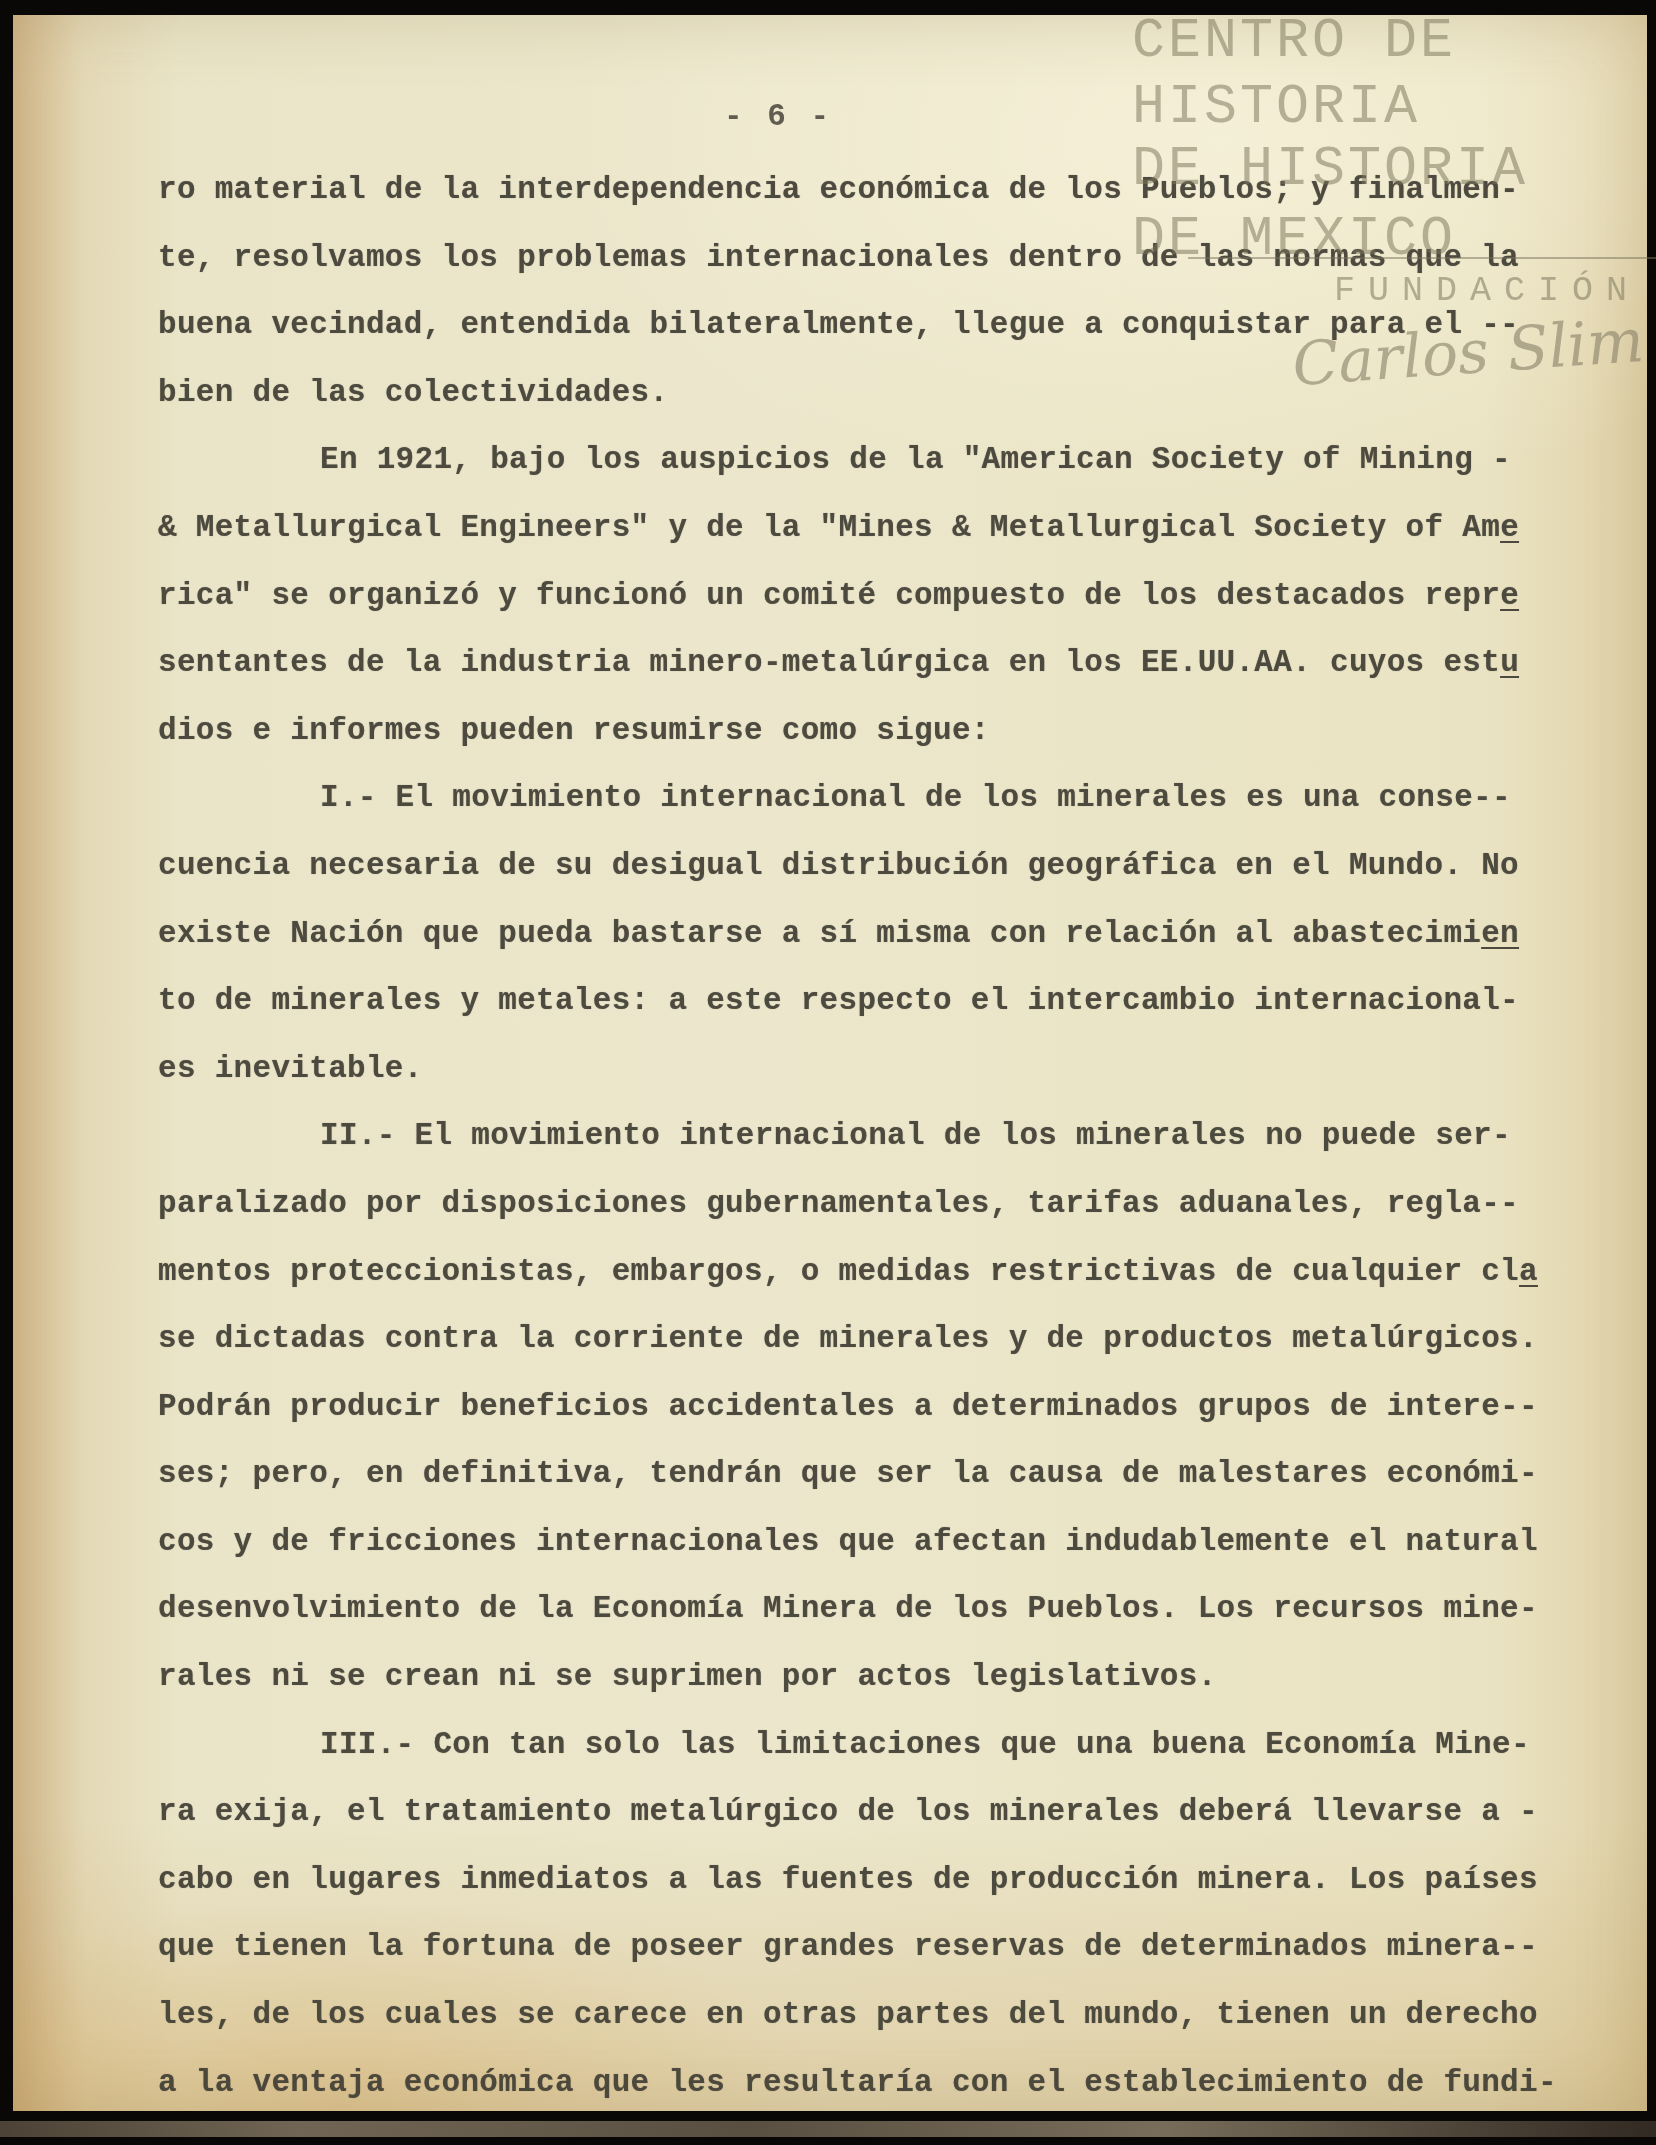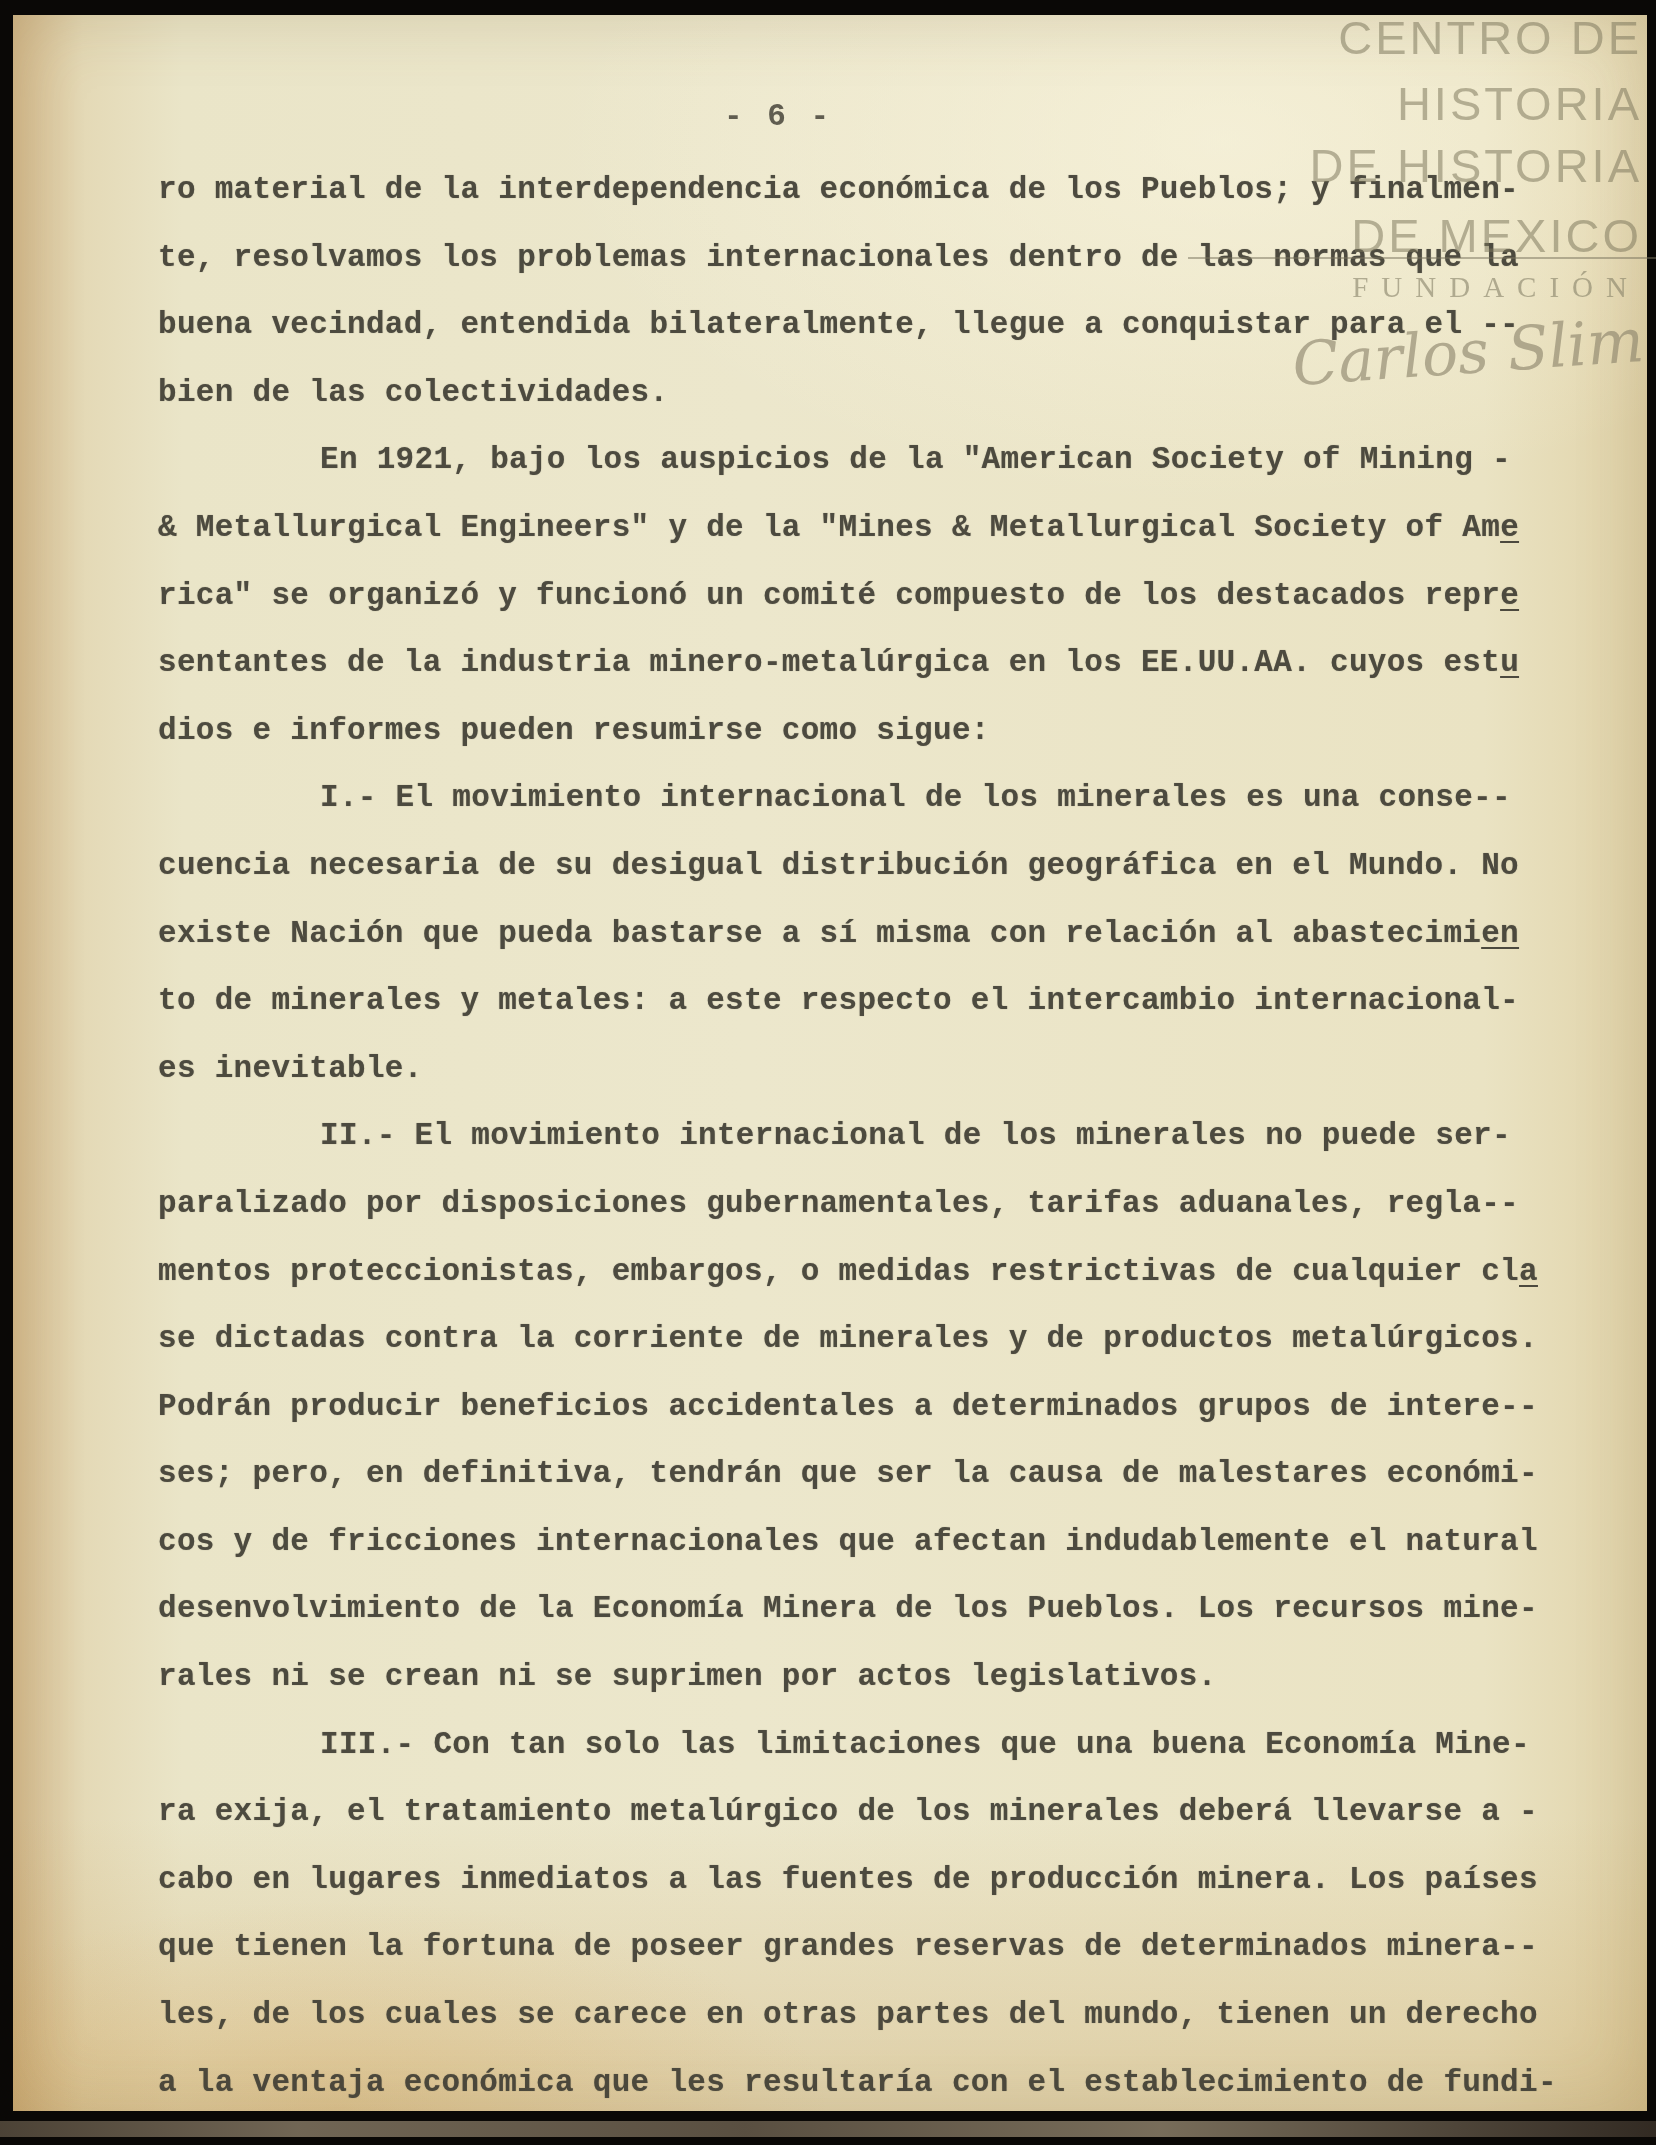--- a/index.html
+++ b/index.html
@@ -47,37 +47,37 @@
   .text-block .line{height:67.6px;}
   .text-block .line.ind{padding-left:162px;}
   .text-block .line u{text-decoration-thickness:2px;text-underline-offset:5px;}
   
   .watermark{
     position:absolute;right:0;top:0;width:540px;height:460px;
     pointer-events:none;
   }
   .wm-line{
     position:absolute;right:14px;width:510px;
-    text-align:right;
-    font-family:Liberation Sans, sans-serif;
-    font-size:47px;letter-spacing:3px;
+    text-align:left;
+    font-family:Liberation Mono, monospace;
+    font-size:55px;letter-spacing:3px;
     color:rgba(122,116,91,.52);
   }
   .wm-line.l0{top:10px;}
   .wm-line.l1{top:76px;}
   .wm-line.l2{top:138px;}
   .wm-line.l3{top:208px;}
   .wm-rule{
     position:absolute;top:257px;right:0;width:468px;height:2px;
     background:rgba(120,114,92,.5);
   }
   .wm-foundation{
     position:absolute;top:271px;right:16px;
-    font-family:Liberation Serif, serif;
-    font-size:29px;letter-spacing:13px;
+    font-family:Liberation Mono, monospace;
+    font-size:35px;letter-spacing:13px;
     color:rgba(134,128,104,.6);
   }
   .wm-signature{
     position:absolute;top:312px;right:12px;
     font:italic 60px/80px "DejaVu Serif",serif;
     transform:rotate(-4deg);
     color:rgba(138,131,106,.62);
   }
 </style>
 </head>

